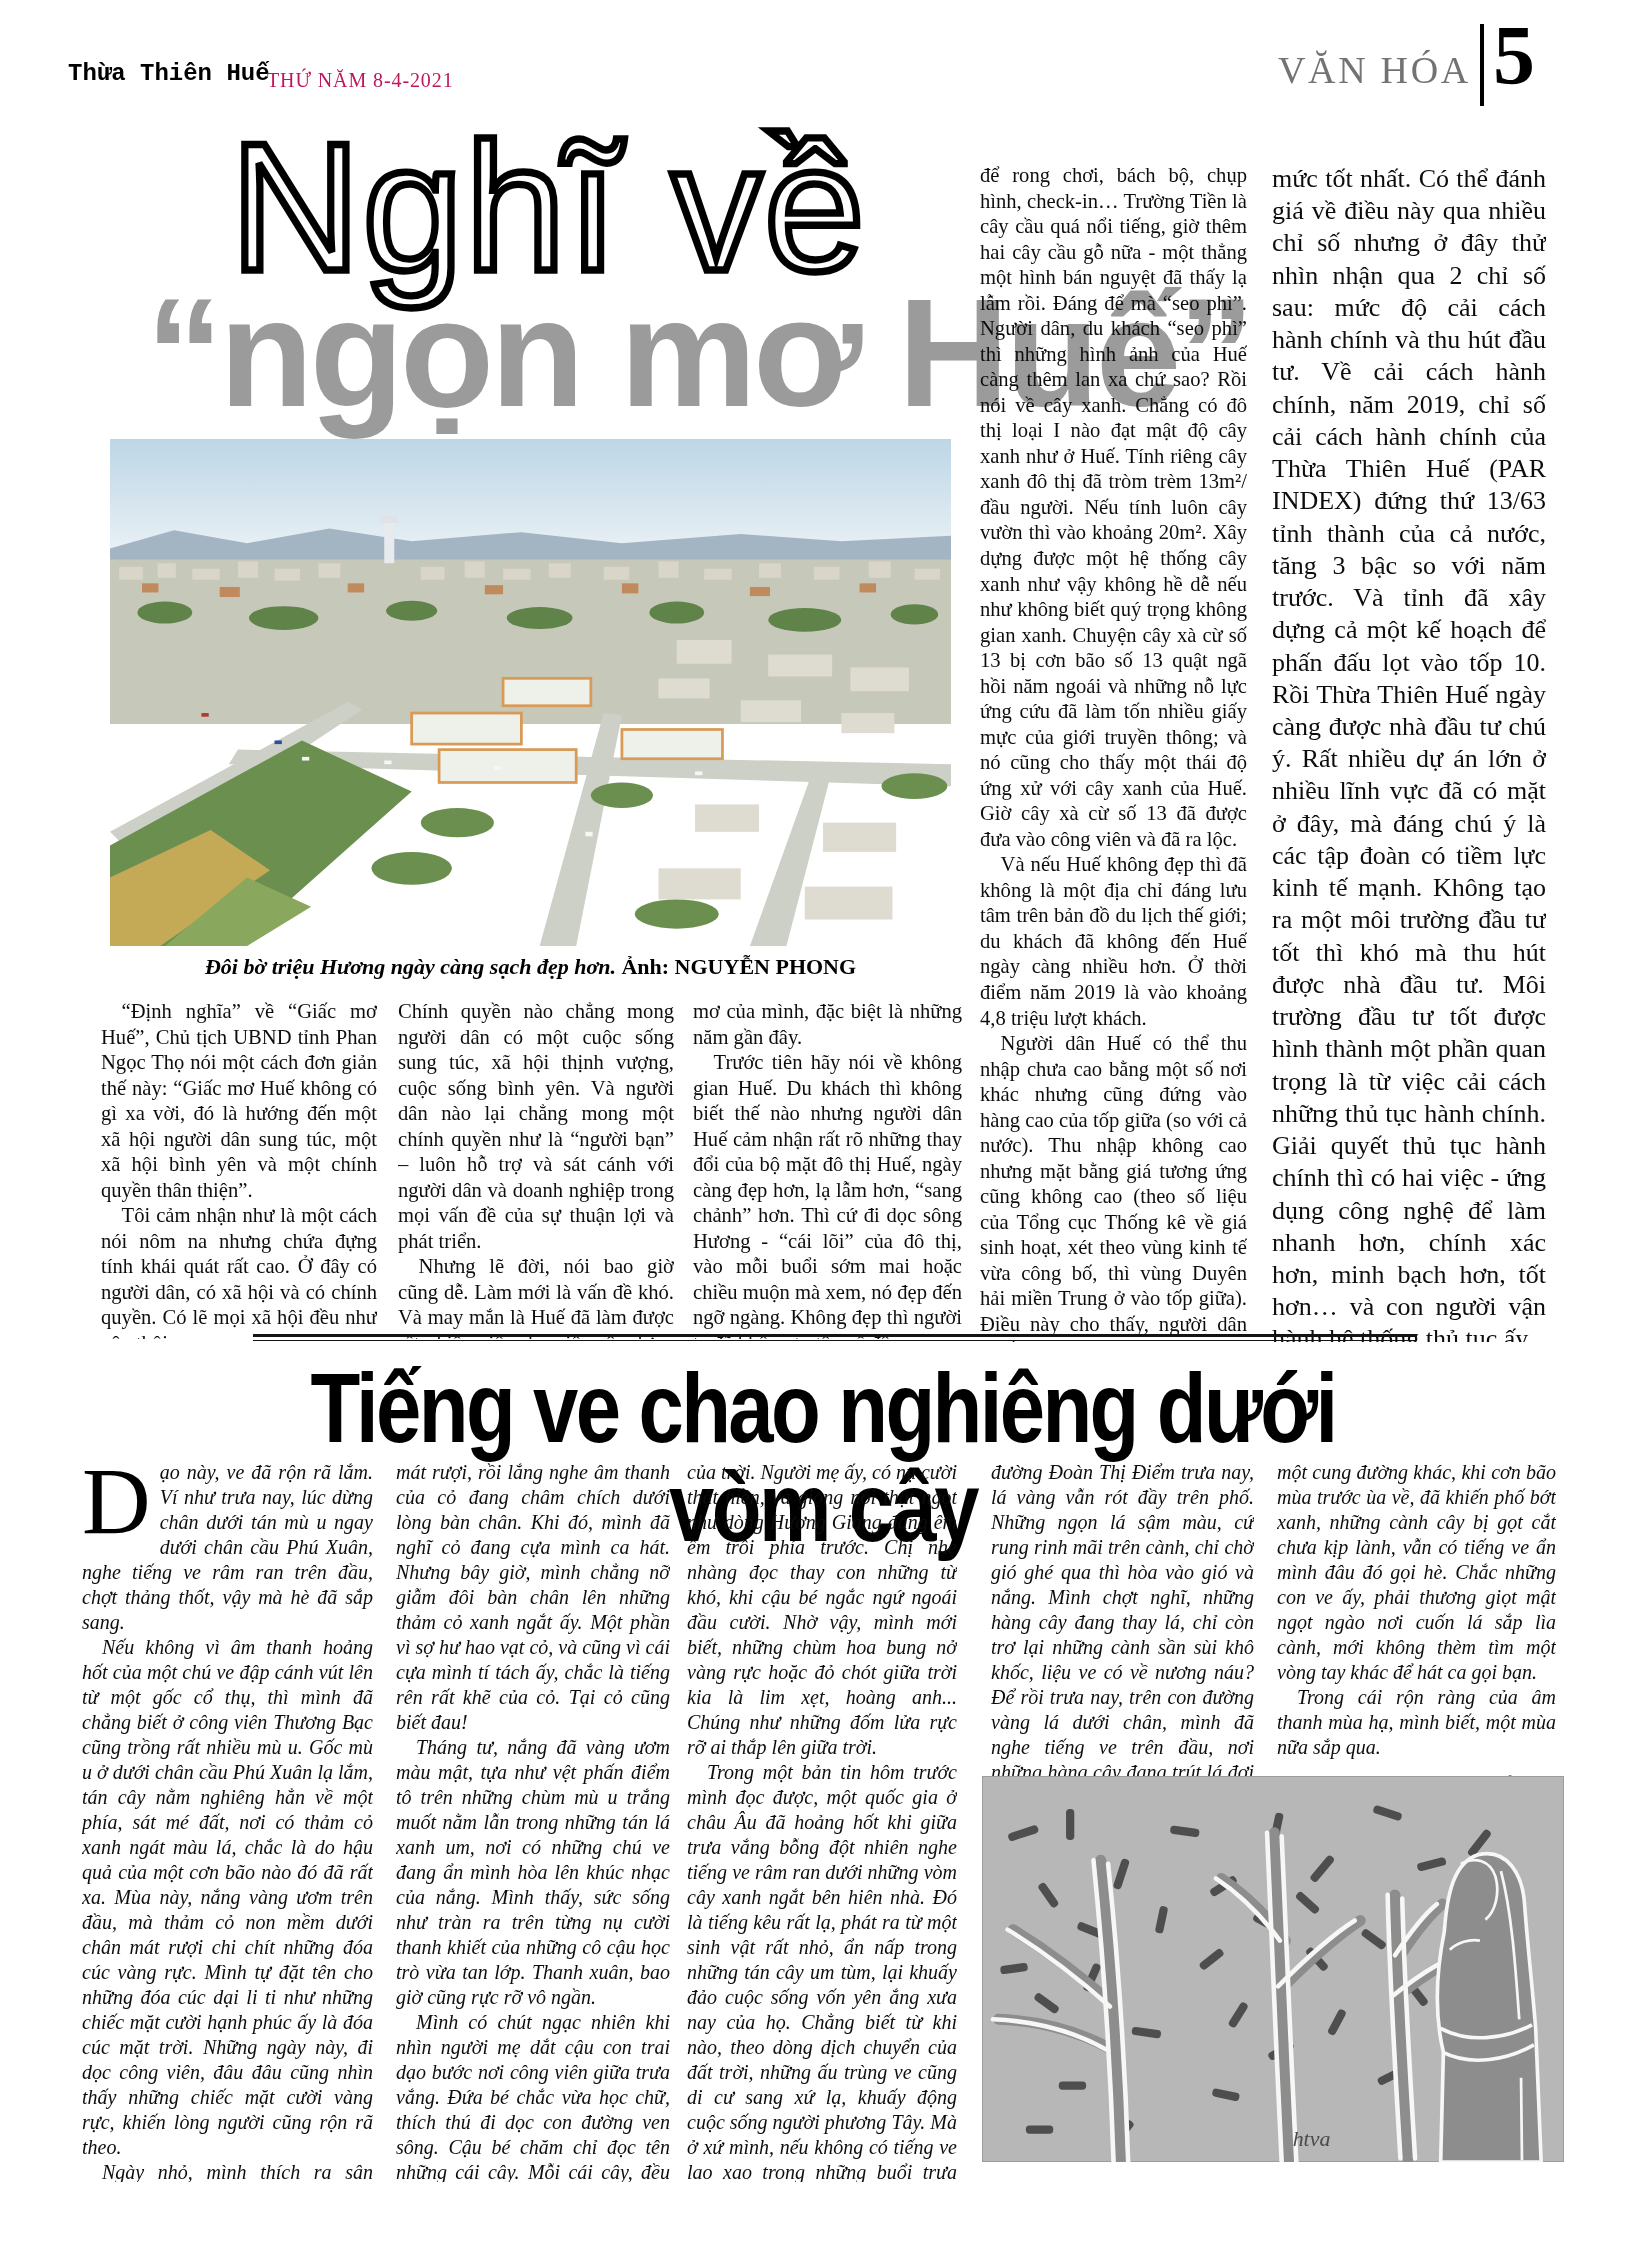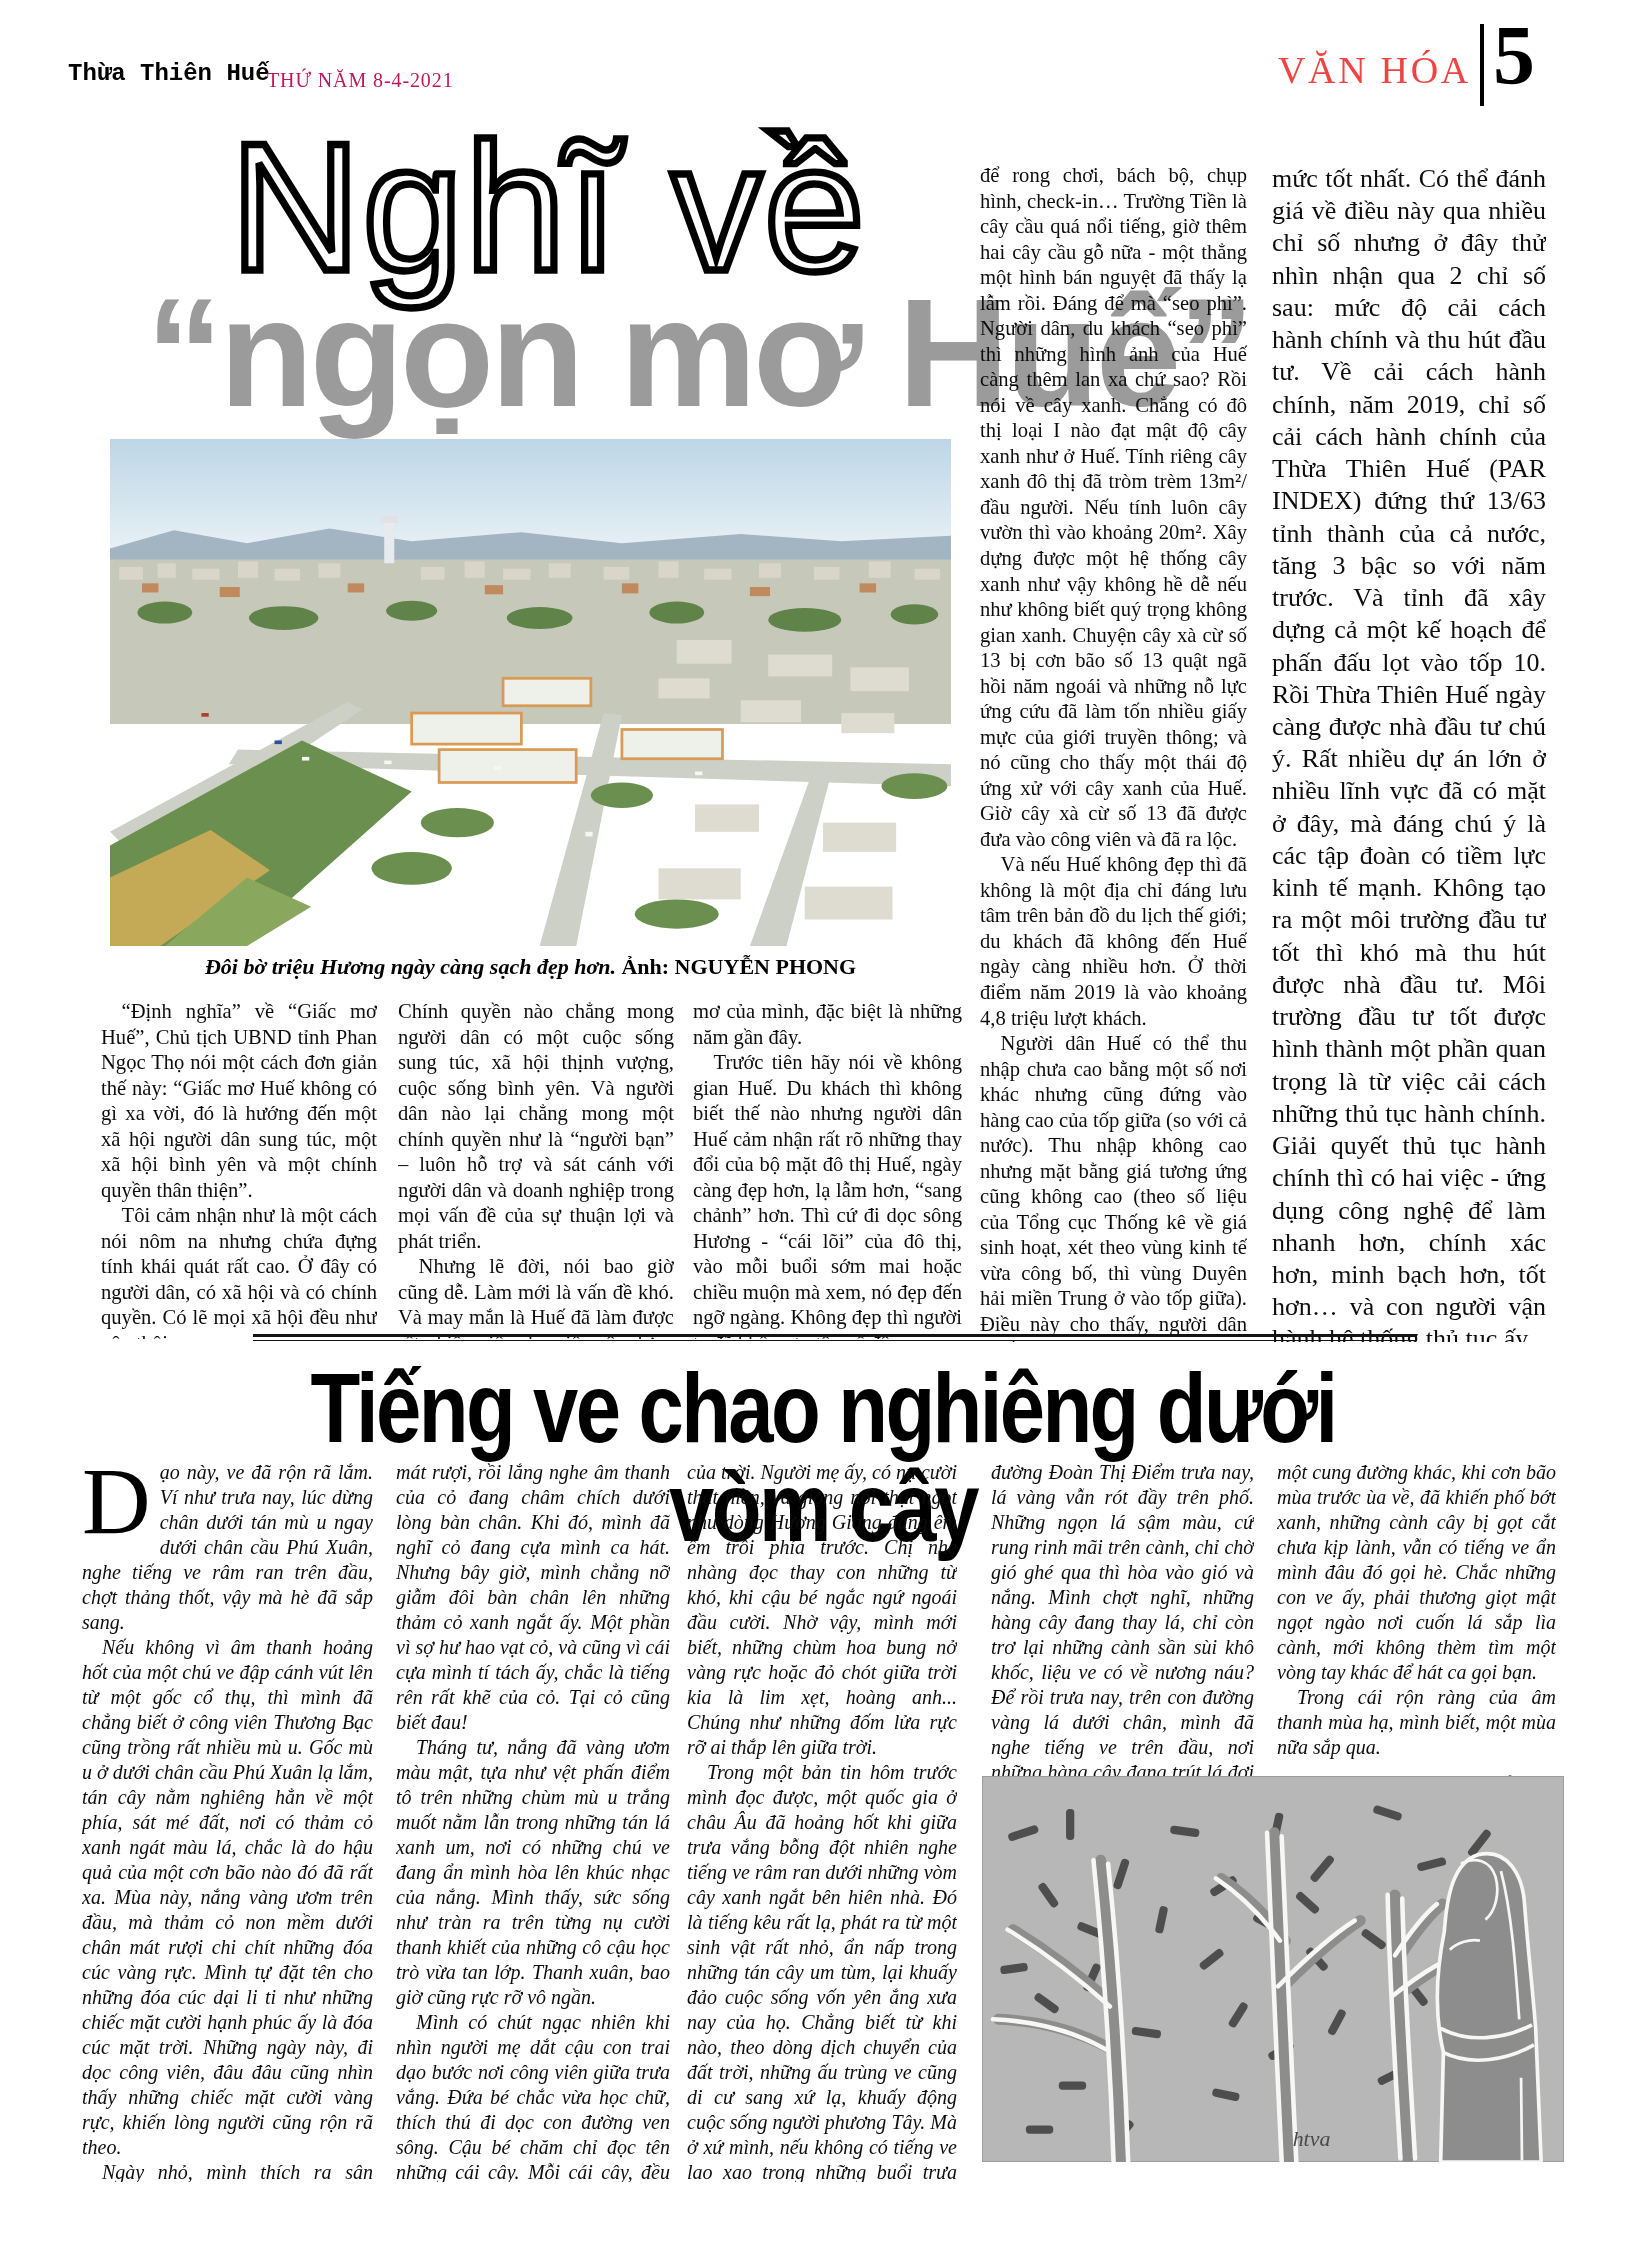--- a/index.html
+++ b/index.html
@@ -3,21 +3,21 @@
 <meta charset="utf-8">
 <style>
   html,body{margin:0;padding:0;background:#ffffff;}
   #page{position:relative;width:1647px;height:2267px;background:#fff;overflow:hidden;
         font-family:"Liberation Serif", serif;color:#111;}
   
   .masthead{position:absolute;left:68px;top:60px;font-family:Liberation Mono, monospace;
             font-weight:700;font-size:24px;letter-spacing:0px;color:#000;text-align:center;}
   .dateline{position:absolute;left:267px;top:69px;font-size:20px;letter-spacing:0.9px;color:#be185d;}
   .section{position:absolute;left:1261px;top:48px;width:210px;text-align:right;
-           font-size:38px;letter-spacing:2.7px;color:#ef4444;font-family:"Liberation Serif",serif;}
+           font-size:38px;letter-spacing:2.7px;color:#737373;font-family:"Liberation Serif",serif;}
   .pagebar{position:absolute;left:1480px;top:24px;width:3.7px;height:82px;background:#000;}
   .pagenum{position:absolute;left:1493px;top:7.3px;font-size:84px;font-weight:700;color:#000;
            font-family:"Liberation Serif",serif;}
   
   .h1a{position:absolute;left:230px;top:117px;font-family:"Liberation Sans",sans-serif;
        font-weight:400;font-size:181px;line-height:1;color:#fff;
        -webkit-text-stroke:7.3px #000;text-stroke:7.3px #000;letter-spacing:1.8px;}
   .h1b{position:absolute;left:146px;top:276px;font-family:"Liberation Sans",sans-serif;
        font-weight:800;font-size:154px;line-height:1;color:#9b9b9b;letter-spacing:-3.7px;}
   

